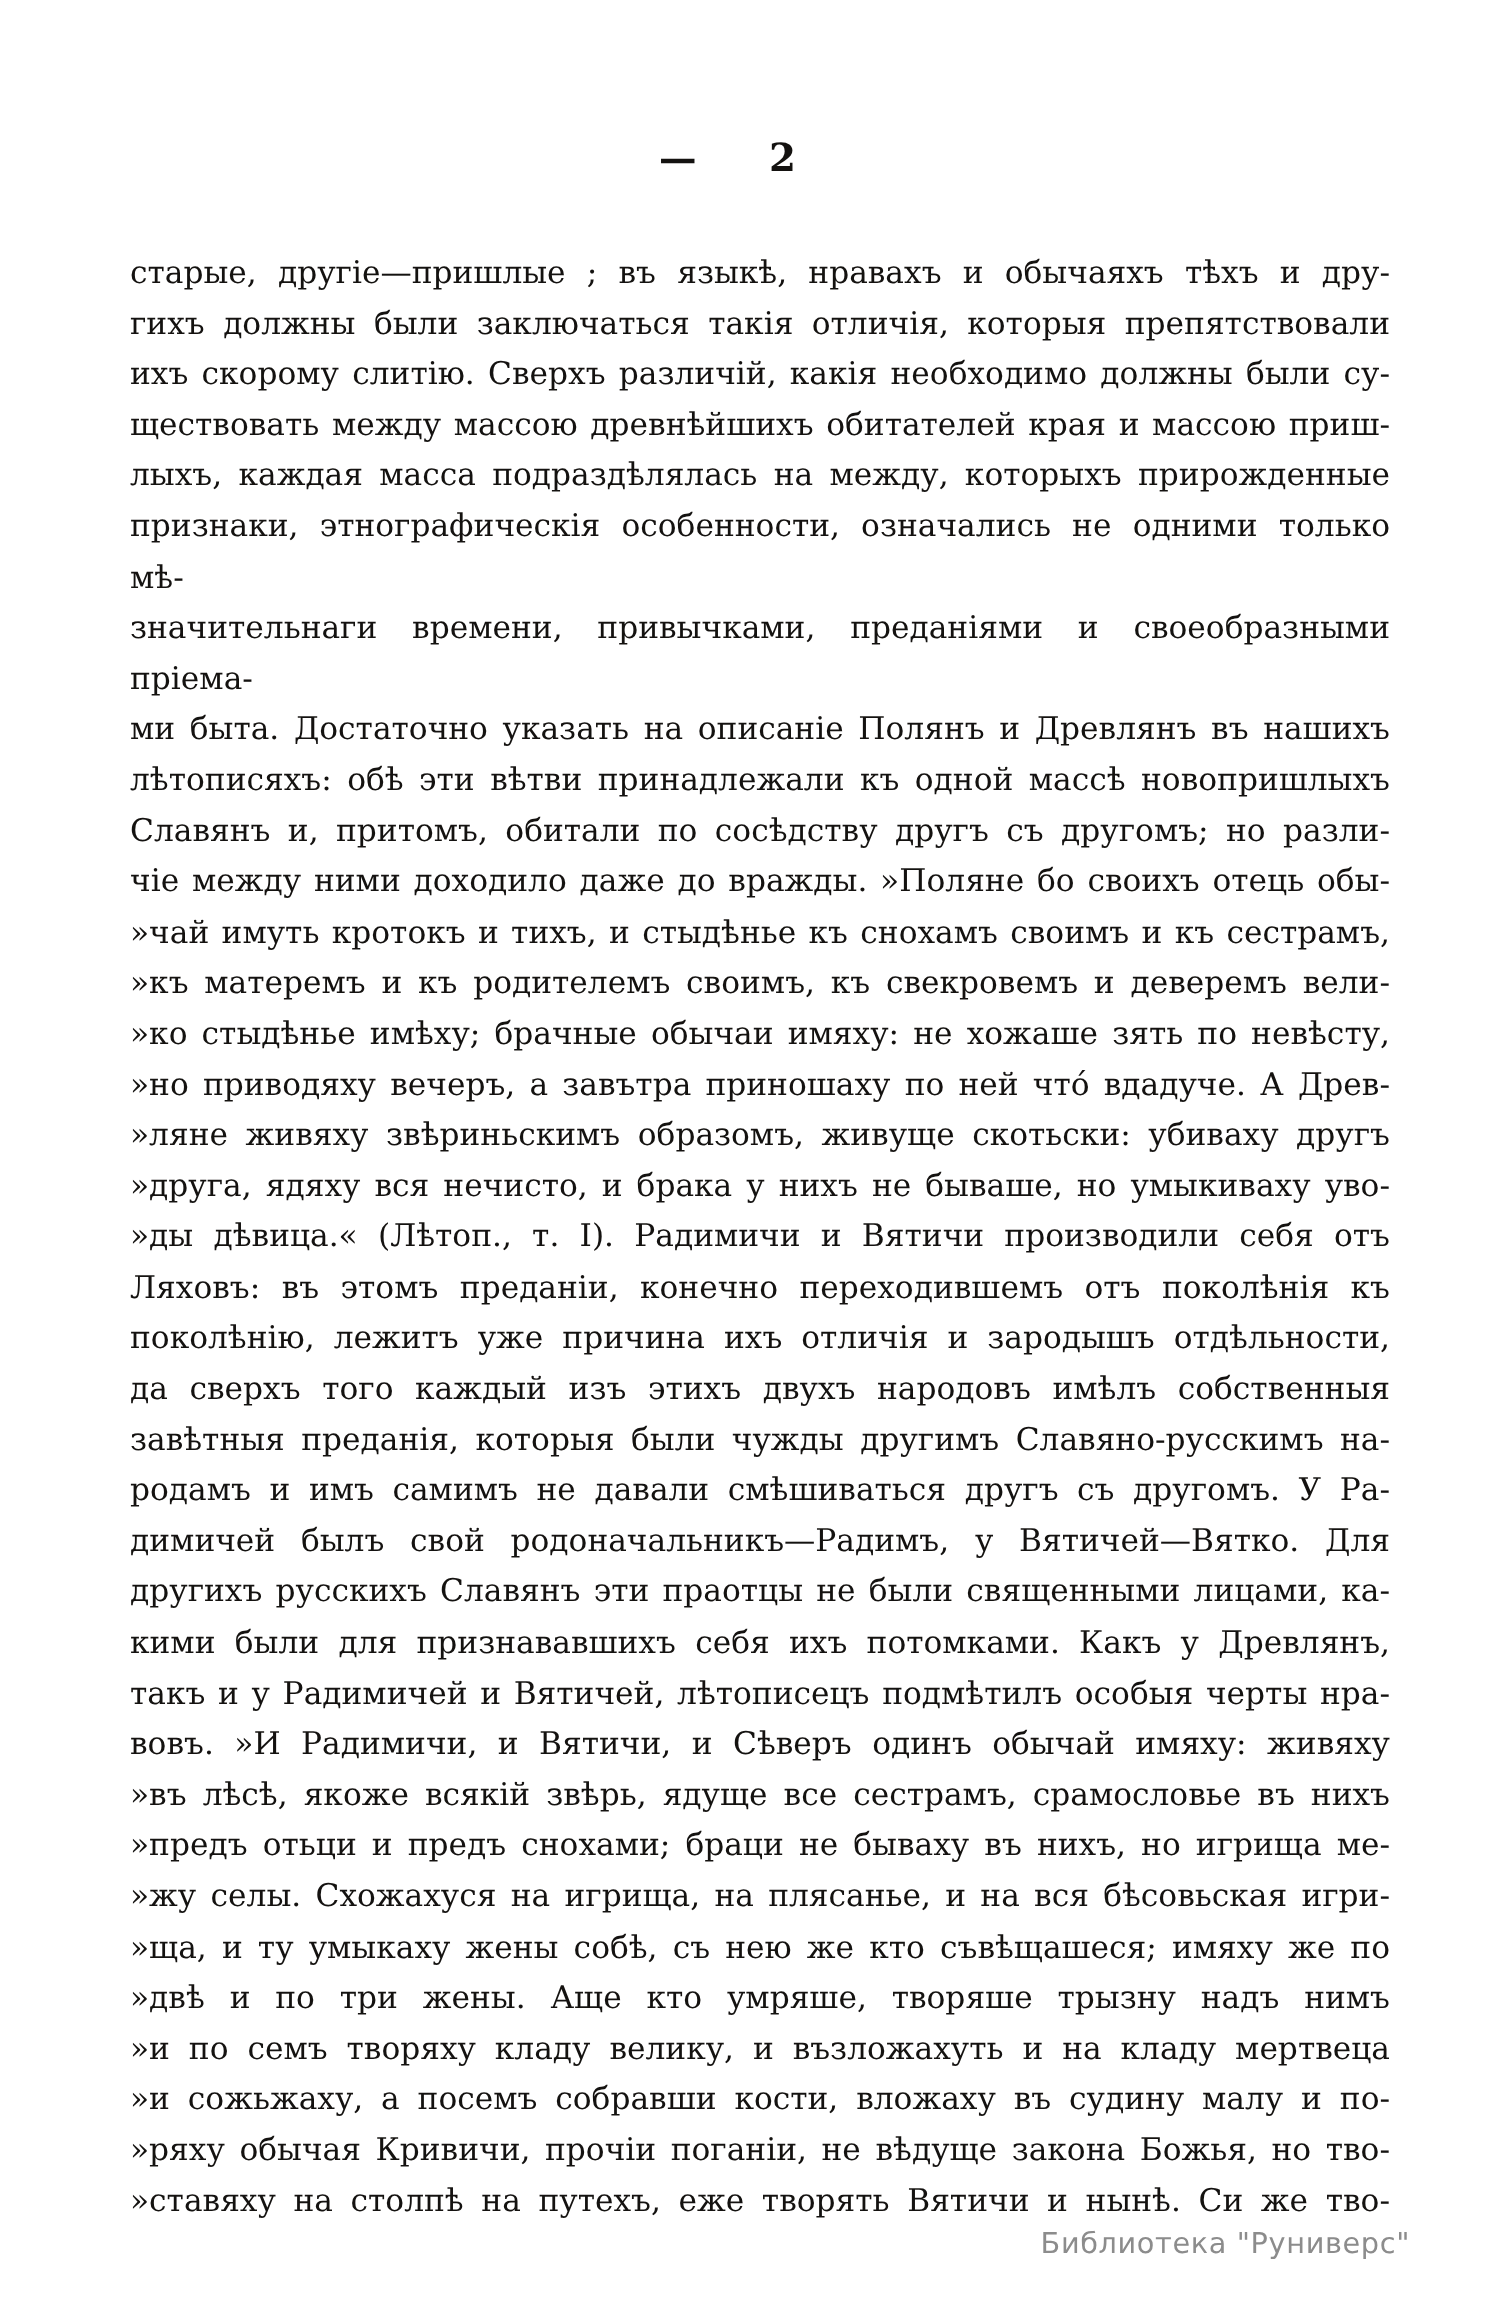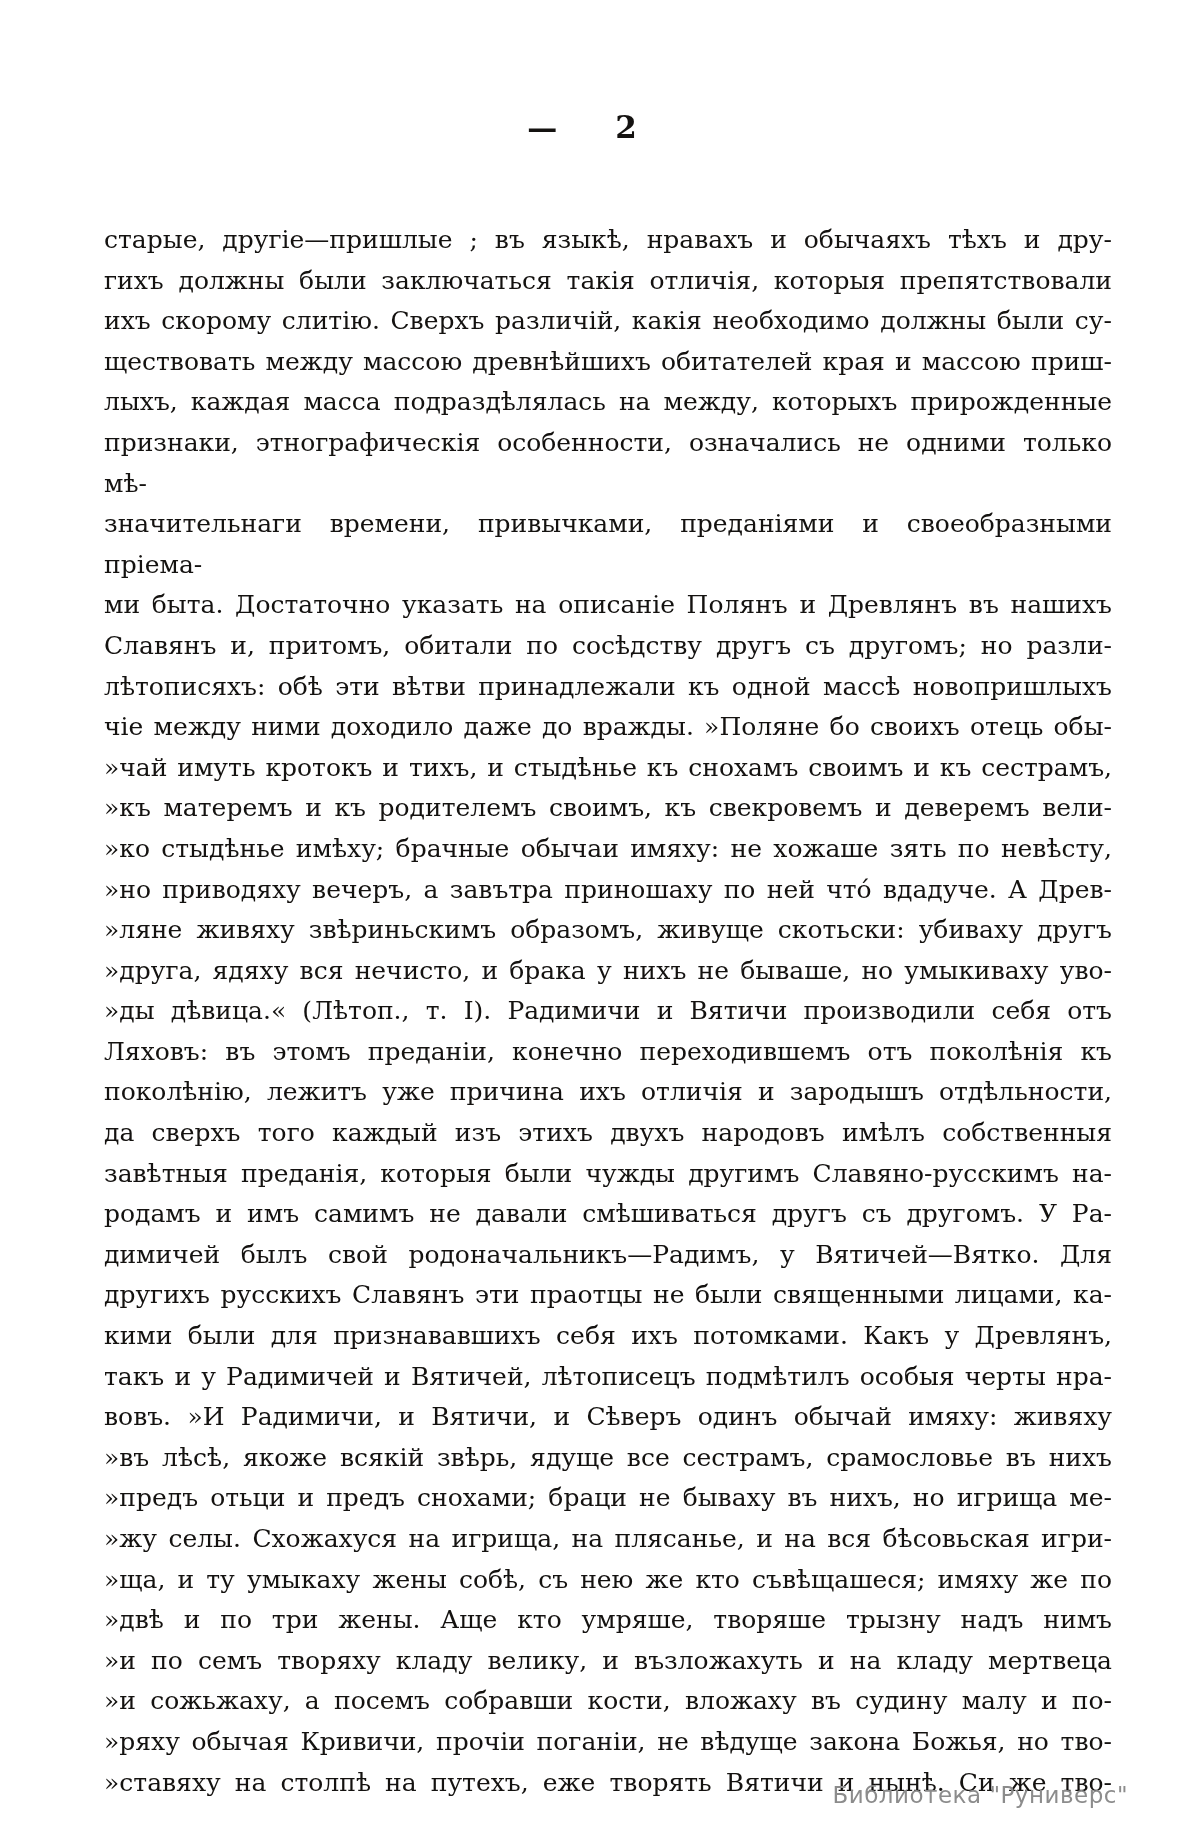--- a/index.html
+++ b/index.html
@@ -36,21 +36,20 @@
   .page-header .num {
     font-size: 31px;
     font-weight: bold;
     line-height: 1;
   }
   .text-block {
     position: absolute;
     top: 198px;
     left: 104px;
     width: 1008px;
-    margin-top: 22px;
   }
   .line {
     font-size: 25px;
     line-height: 40.6px;
     white-space: normal;
     text-align: justify;
     text-align-last: justify;
     -moz-text-align-last: justify;
     word-spacing: 1px;
   }
@@ -76,22 +75,22 @@
 
   <div class="text-block">
     <div class="line">старые, другіе—пришлые ; въ языкѣ, нравахъ и обычаяхъ тѣхъ и дру-</div>
     <div class="line">гихъ должны были заключаться такія отличія, которыя препятствовали</div>
     <div class="line">ихъ скорому слитію. Сверхъ различій, какія необходимо должны были су-</div>
     <div class="line">ществовать между массою древнѣйшихъ обитателей края и массою приш-</div>
     <div class="line">лыхъ, каждая масса подраздѣлялась на между, которыхъ прирожденные</div>
     <div class="line">признаки, этнографическія особенности, означались не одними только мѣ-</div>
     <div class="line">значительнаги времени, привычками, преданіями и своеобразными пріема-</div>
     <div class="line">ми быта. Достаточно указать на описаніе Полянъ и Древлянъ въ нашихъ</div>
+    <div class="line">лѣтописяхъ: обѣ эти вѣтви принадлежали къ одной массѣ новопришлыхъ</div>
     <div class="line">Славянъ и, притомъ, обитали по сосѣдству другъ съ другомъ; но разли-</div>
-    <div class="line">лѣтописяхъ: обѣ эти вѣтви принадлежали къ одной массѣ новопришлыхъ</div>
     <div class="line">чіе между ними доходило даже до вражды. »Поляне бо своихъ отець обы-</div>
     <div class="line">»чай имуть кротокъ и тихъ, и стыдѣнье къ снохамъ своимъ и къ сестрамъ,</div>
     <div class="line">»къ матеремъ и къ родителемъ своимъ, къ свекровемъ и деверемъ вели-</div>
     <div class="line">»ко стыдѣнье имѣху; брачные обычаи имяху: не хожаше зять по невѣсту,</div>
     <div class="line">»но приводяху вечеръ, а завътра приношаху по ней что́ вдадуче. А Древ-</div>
     <div class="line">»ляне живяху звѣриньскимъ образомъ, живуще скотьски: убиваху другъ</div>
     <div class="line">»друга, ядяху вся нечисто, и брака у нихъ не бываше, но умыкиваху уво-</div>
     <div class="line">»ды дѣвица.« (Лѣтоп., т. I). Радимичи и Вятичи производили себя отъ</div>
     <div class="line">Ляховъ: въ этомъ преданіи, конечно переходившемъ отъ поколѣнія къ</div>
     <div class="line">поколѣнію, лежитъ уже причина ихъ отличія и зародышъ отдѣльности,</div>

